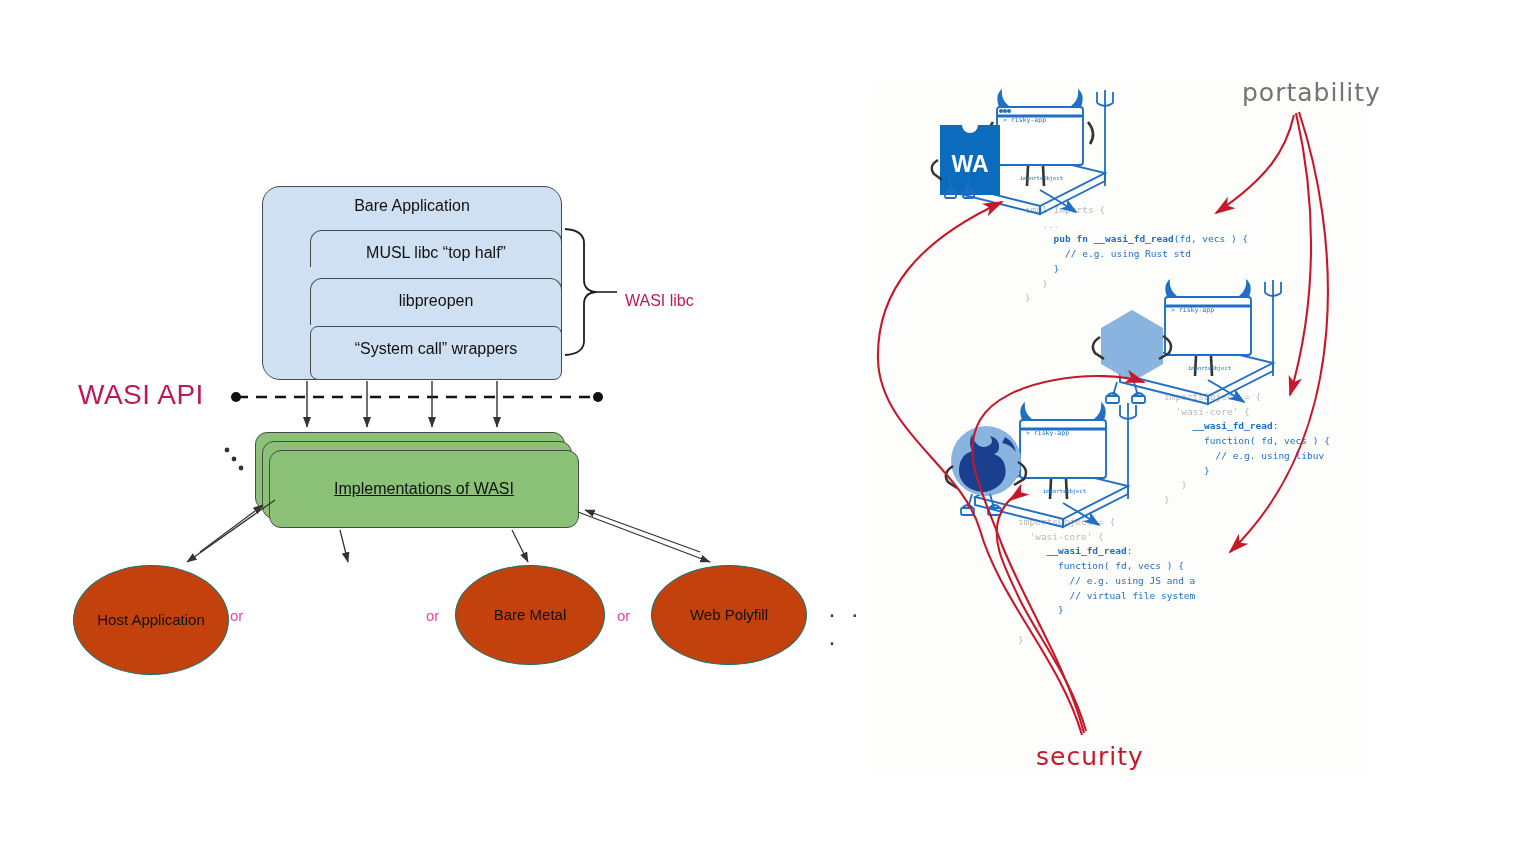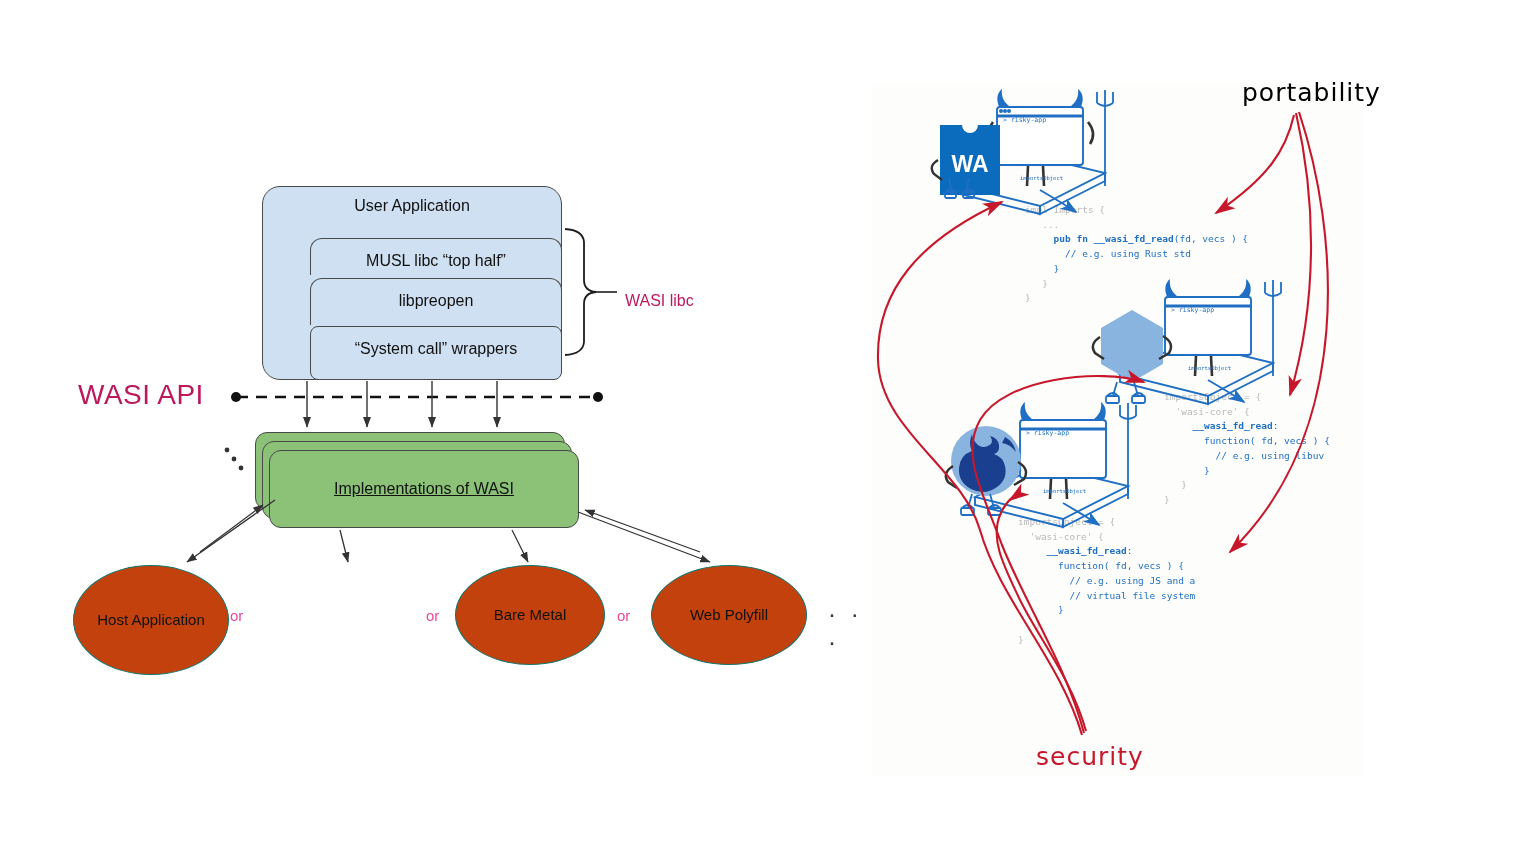--- a/index.html
+++ b/index.html
@@ -25,21 +25,21 @@
     border-radius:14px;
     box-sizing:border-box;
     display:flex;align-items:flex-start;justify-content:center;
     color:#111;
   }
   .blue-box > span{display:block;}
 
   #box-user-app{left:262px;top:186px;width:300px;height:194px;border-radius:18px;}
   #box-user-app > span{padding-top:10px;font-size:16px;}
 
-  #box-musl{left:310px;top:230px;width:252px;height:37px;border-radius:12px 12px 0 0;border-bottom:none;margin-top:8px;}
+  #box-musl{left:310px;top:230px;width:252px;height:37px;border-radius:12px 12px 0 0;border-bottom:none;}
   #box-musl > span{padding-top:13px;font-size:16px;}
 
   #box-libpreopen{left:310px;top:278px;width:252px;height:47px;border-radius:12px 12px 0 0;border-bottom:none;}
   #box-libpreopen > span{padding-top:13px;font-size:16px;}
 
   #box-syscall{left:310px;top:326px;width:252px;height:54px;border-radius:8px;}
   #box-syscall > span{padding-top:13px;font-size:16px;}
 
   
   .green-box{
@@ -79,21 +79,21 @@
   #wasi-api-label{left:78px;top:379px;font-size:28px;letter-spacing:0.5px;}
   #wasi-libc-label{left:625px;top:292px;font-size:16px;}
 
   
   #right-panel{
     position:absolute;left:872px;top:84px;width:492px;height:692px;
     background:#fdfdfc;
   }
   #portability-label{
     position:absolute;left:1242px;top:78px;
-    font-size:25px;color:#000000;
+    font-size:25px;color:#737373;
     font-family:"DejaVu Sans", sans-serif;
     letter-spacing:1px;
   }
   #security-label{
     position:absolute;left:1036px;top:742px;
     font-size:25px;color:#c7182b;
     font-family:"DejaVu Sans", sans-serif;
     letter-spacing:1px;
   }
 
@@ -115,21 +115,21 @@
   svg.overlay{position:absolute;left:0;top:0;width:1518px;height:864px;pointer-events:none;}
 </style>
 </head>
 <body>
 
 <div class="stage">
 
   <div id="left-diagram">
 
     <div class="blue-box" id="box-user-app">
-      <span>User Application</span>
+      <span>Bare Application</span>
     </div>
     <div class="blue-box" id="box-musl">
       <span>MUSL libc “top half”</span>
     </div>
     <div class="blue-box" id="box-libpreopen">
       <span>libpreopen</span>
     </div>
     <div class="blue-box" id="box-syscall">
       <span>“System call” wrappers</span>
     </div>

